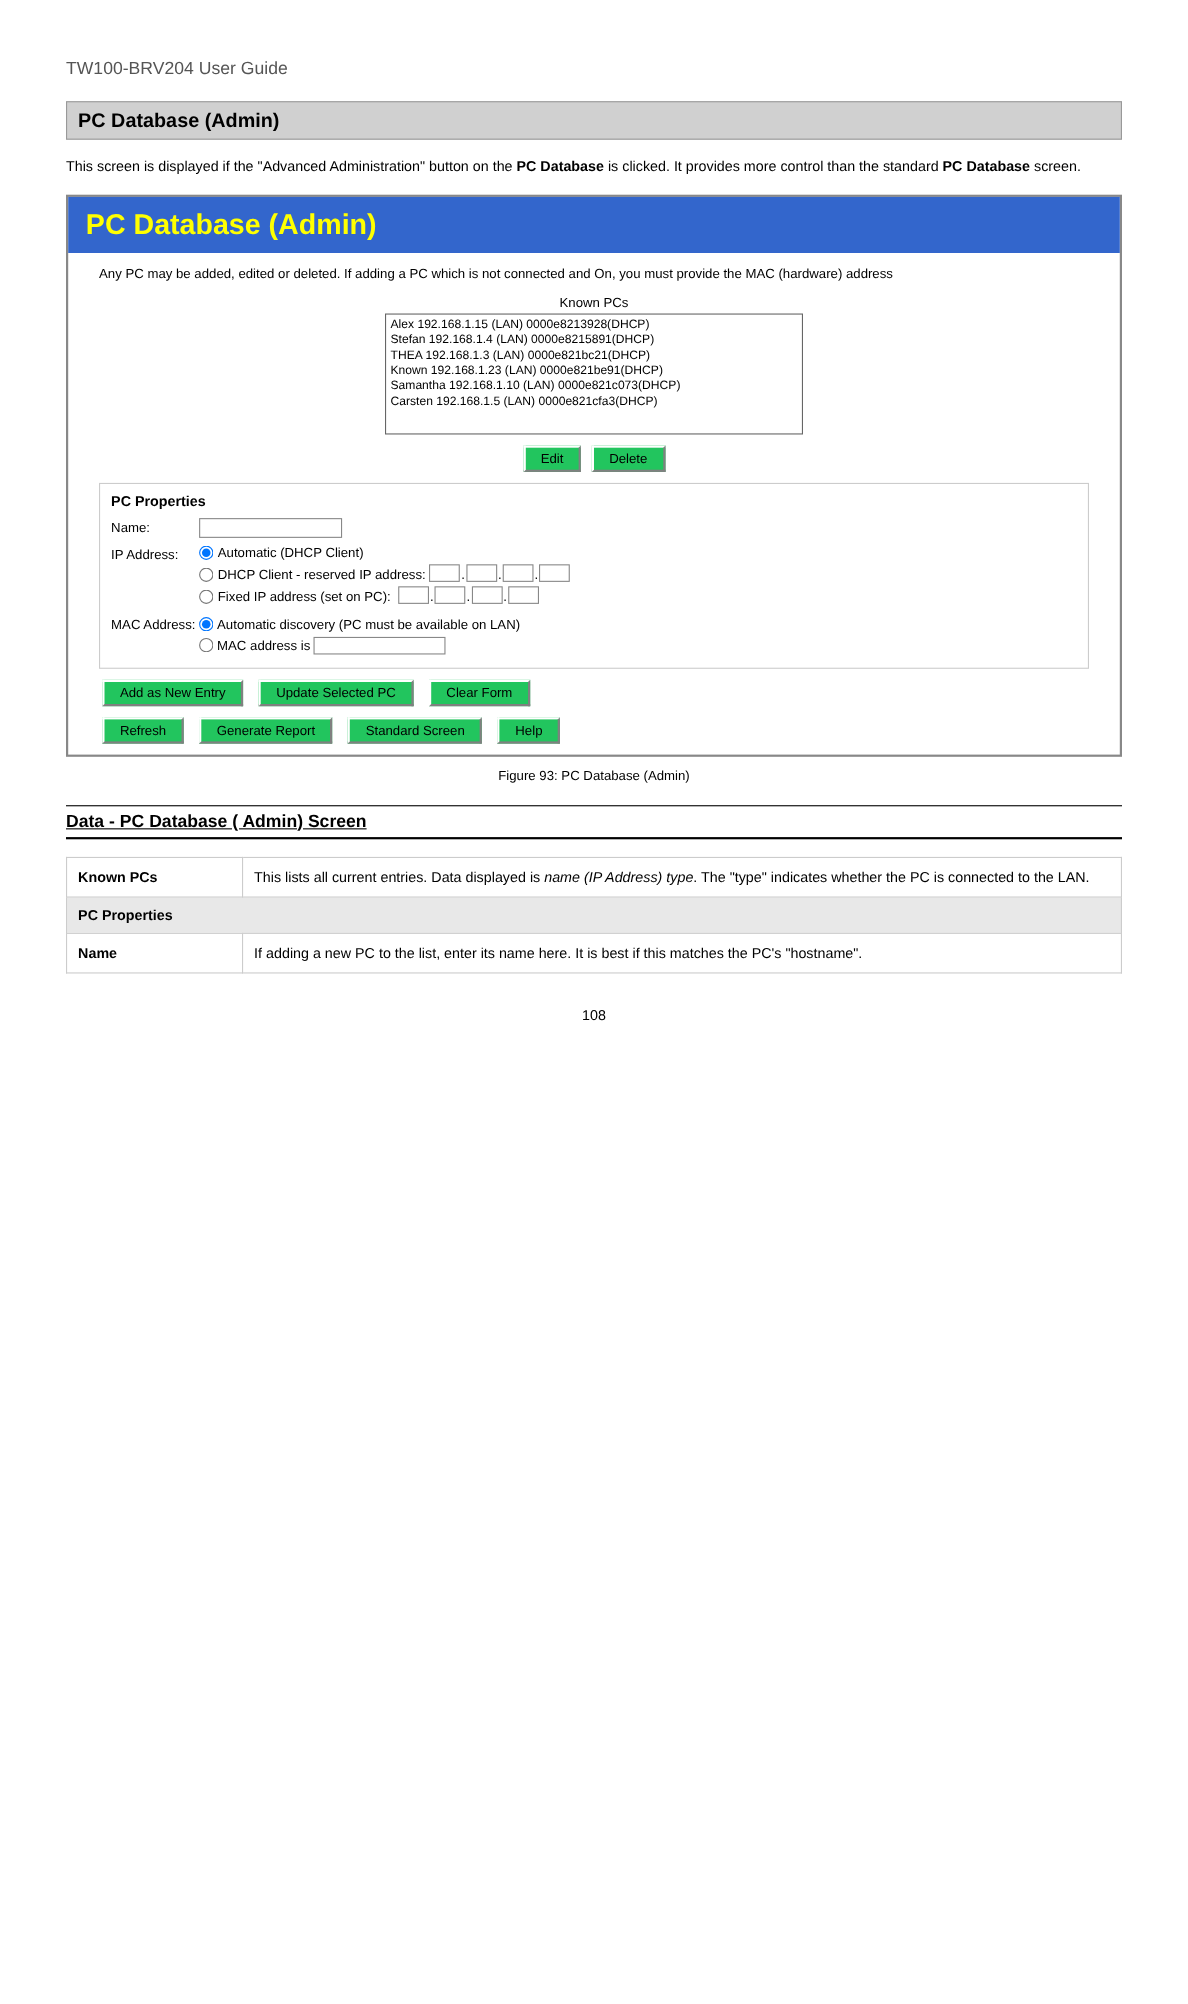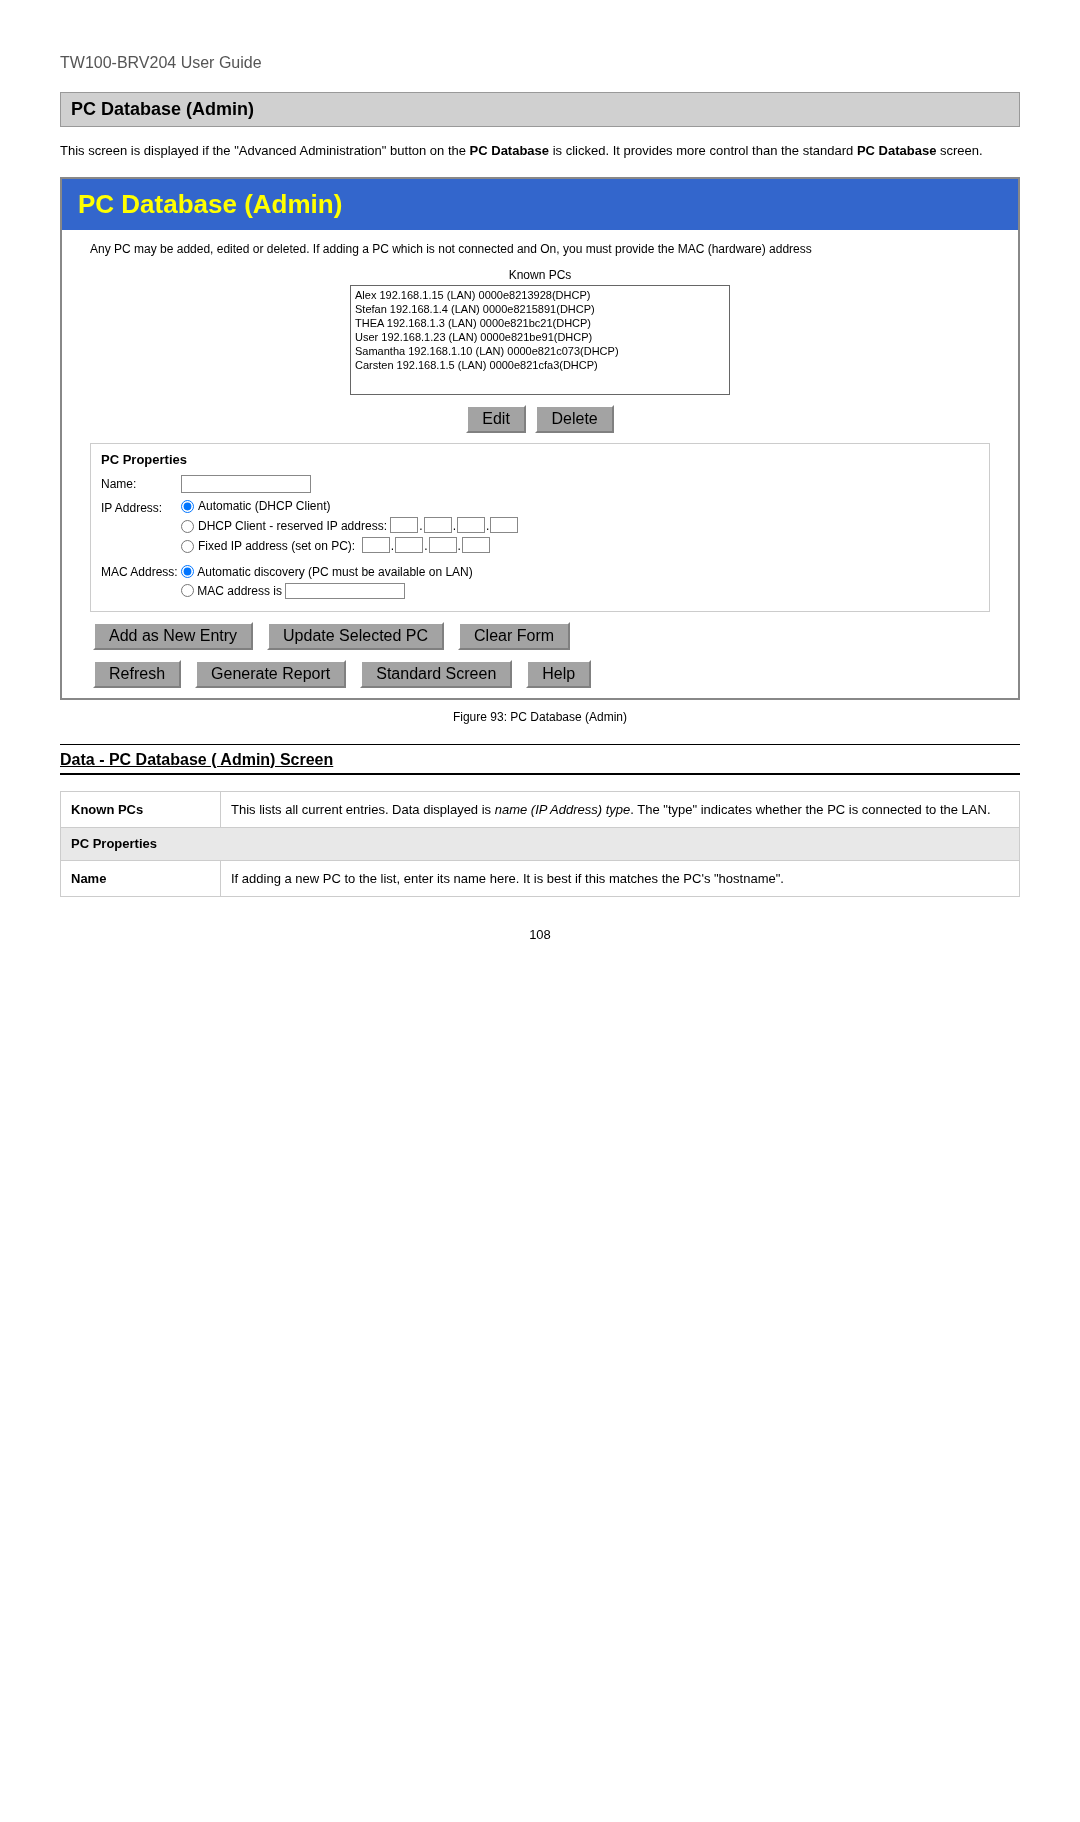--- a/index.html
+++ b/index.html
@@ -95,25 +95,25 @@
       white-space: nowrap;
     }
 
     .edit-delete-row {
       text-align: center;
       margin-top: 6px;
       margin-bottom: 10px;
     }
 
     .win-button {
-      background: #a3a3a3;
+      background: #22c55e;
       border: 2px solid;
       border-color: #fff #808080 #808080 #fff;
       padding: 3px 14px;
-      font-size: 16px;
+      font-size: 12px;
       cursor: pointer;
       margin: 0 3px;
     }
 
     .pc-properties-section {
       border: 1px solid #ccc;
       padding: 8px 10px;
       margin-bottom: 10px;
     }
 
@@ -283,21 +283,21 @@
   <div class="admin-panel-body">
 
     <p class="panel-description">Any PC may be added, edited or deleted. If adding a PC which is not connected and On, you must provide the MAC (hardware) address</p>
 
     <div class="known-pcs-section">
       <span class="known-pcs-label">Known PCs</span>
       <div class="known-pcs-list">
         <div>Alex 192.168.1.15 (LAN) 0000e8213928(DHCP)</div>
         <div>Stefan 192.168.1.4 (LAN) 0000e8215891(DHCP)</div>
         <div>THEA 192.168.1.3 (LAN) 0000e821bc21(DHCP)</div>
-        <div>User 192.168.1.23 (LAN) 0000e821be91(DHCP)</div>
+        <div>Known 192.168.1.23 (LAN) 0000e821be91(DHCP)</div>
         <div>Samantha 192.168.1.10 (LAN) 0000e821c073(DHCP)</div>
         <div>Carsten 192.168.1.5 (LAN) 0000e821cfa3(DHCP)</div>
       </div>
     </div>
 
     <div class="edit-delete-row">
       <button class="win-button">Edit</button>
       <button class="win-button">Delete</button>
     </div>
 

